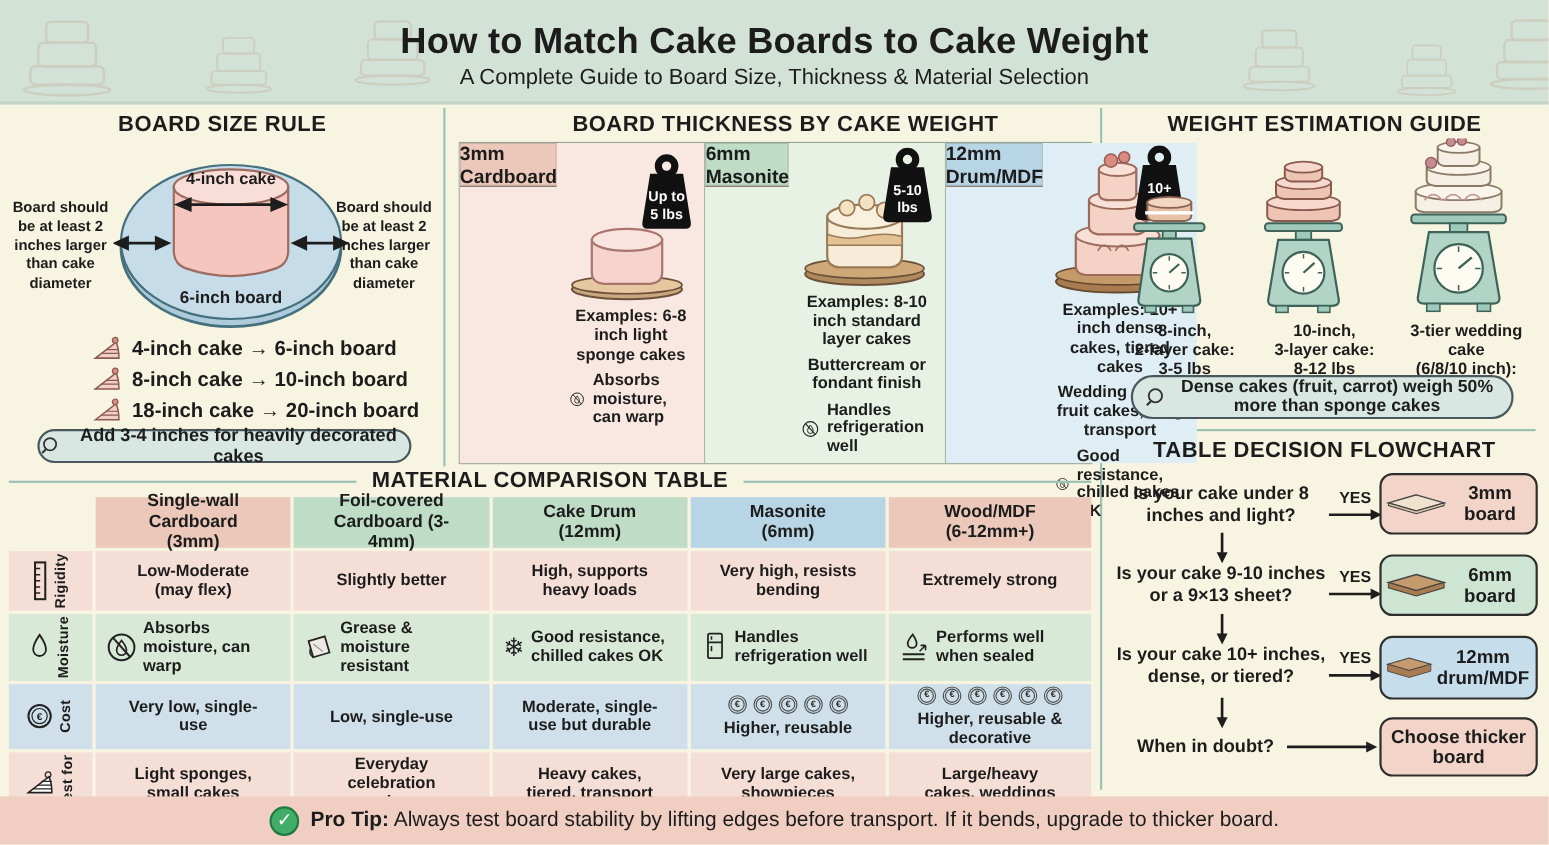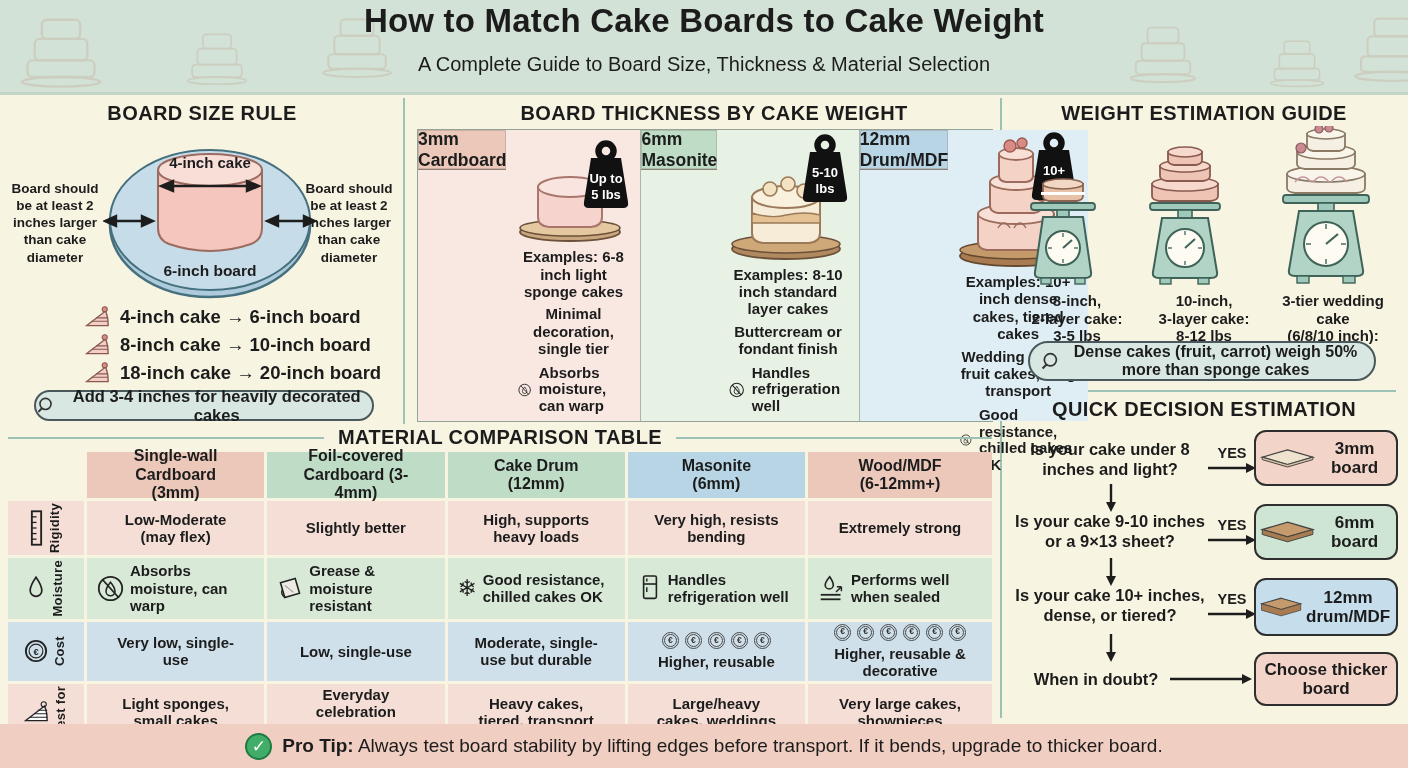--- a/index.html
+++ b/index.html
@@ -2,22 +2,22 @@
 <html><head>
 <meta charset="utf-8">
 <style>
   *{margin:0;padding:0;box-sizing:border-box}
   html,body{width:1408px;height:768px}
   body{font-family:"Liberation Sans","DejaVu Sans",sans-serif;color:#1c1c1c;background:#f8f4e2}
   .canvas{position:relative;width:1408px;height:768px;background:#f8f4e2;overflow:hidden}
 
   
   .hdr{position:absolute;left:0;top:0;width:1408px;height:95px;background:#d3e2d6;border-bottom:3px solid #c3d5c6;text-align:center;overflow:hidden}
-  .hdr .title{position:relative;padding-top:2px;font-size:33px;font-weight:bold;letter-spacing:.2px}
-  .hdr .subtitle{position:relative;margin-top:13px;font-size:20px}
+  .hdr .title{position:relative;padding-top:18px;font-size:33px;font-weight:bold;letter-spacing:.2px}
+  .hdr .subtitle{position:relative;margin-top:3px;font-size:20px}
   .deco{position:absolute;color:#c3b09e;opacity:.38}
 
   
   .sec-title{position:absolute;font-size:20px;font-weight:bold;text-align:center;letter-spacing:.4px}
   .vline{position:absolute;width:2px;background:#9cc2b5}
   .hline{position:absolute;height:2px;background:#9cc2b5}
   .pill{position:absolute;display:flex;align-items:center;justify-content:center;gap:8px;border:2px solid #49585c;border-radius:20px;background:#d8e7e1;font-weight:bold;text-align:center;line-height:1.12}
 
   
   .bsr-note{position:absolute;width:98px;font-size:13.5px;font-weight:bold;text-align:center;line-height:1.27}
@@ -217,21 +217,20 @@
             <div class="badge" style="top:8px">
               <svg width="54" height="72" viewBox="0 0 54 72">
                 <circle cx="27" cy="11" r="7.5" fill="none" stroke="#111" stroke-width="6.5"></circle>
                 <path d="M12 18 L42 18 L49 62 Q50 68 44 68 L10 68 Q4 68 5 62 Z" fill="#111"></path>
                 <text x="27" y="43" text-anchor="middle" fill="#fff" font-size="13" font-weight="bold">Up to</text>
                 <text x="27" y="59" text-anchor="middle" fill="#fff" font-size="13" font-weight="bold">5 lbs</text>
               </svg>
             </div>
           </div>
           <div class="bt-ex">Examples: 6-8 inch light sponge cakes</div>
-          <div class="bt-ex">Minimal decoration, single tier</div>
           <div class="bt-feat">
             <svg width="28" height="28" viewBox="0 0 30 30">
                 <circle cx="15" cy="15" r="13" fill="none" stroke="#222" stroke-width="2"></circle>
                 <path d="M15 8 Q20 14 20 18 A5 5 0 1 1 10 18 Q10 14 15 8 Z" fill="none" stroke="#222" stroke-width="1.7"></path>
                 <line x1="6" y1="5" x2="24" y2="25" stroke="#222" stroke-width="2"></line>
               </svg>
             <span>Absorbs moisture, can warp</span>
           </div>
         </div>
       </div>
@@ -563,28 +562,28 @@
     <div class="cell body c-pink">
         <span>Light sponges, small cakes</span>
       </div>
     <div class="cell body c-pink">
         <span>Everyday celebration cakes</span>
       </div>
     <div class="cell body c-pink">
         <span>Heavy cakes, tiered, transport</span>
       </div>
     <div class="cell body c-pink">
+        <span>Very large cakes, showpieces</span>
+      </div>
+    <div class="cell body c-pink">
         <span>Large/heavy cakes, weddings</span>
       </div>
-    <div class="cell body c-pink">
-        <span>Very large cakes, showpieces</span>
-      </div>
-  </div>
-
-  <div class="sec-title" style="left:1000px;top:398px;width:408px">QUICK DECISION ESTIMATION</div>
+  </div>
+
+  <div class="sec-title" style="left:1000px;top:398px;width:408px">TABLE DECISION FLOWCHART</div>
 
   <div class="fc">
 
     <div class="fc-q" style="left:2px;top:16px;width:200px">Is your cake under 8 inches and light?</div>
     <div class="fc-yes" style="left:198px;top:22px">
       <span>YES</span>
       <svg width="48" height="14" viewBox="0 0 48 14">
           <line x1="0" y1="7" x2="40" y2="7" stroke="#1d1d1d" stroke-width="2.4"></line>
           <polygon points="48,7 38,2 38,12" fill="#1d1d1d"></polygon>
         </svg>

